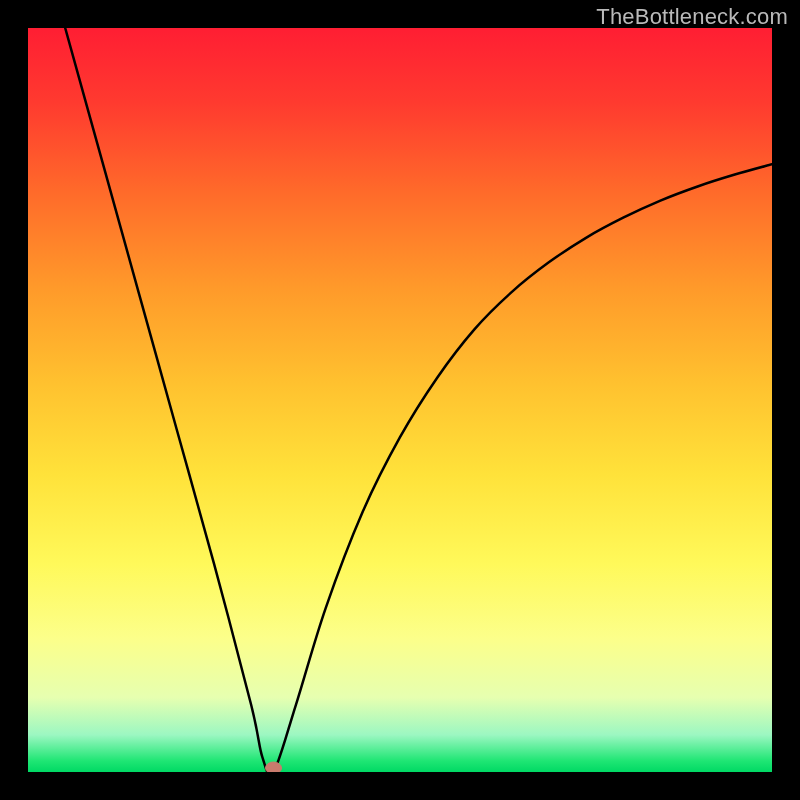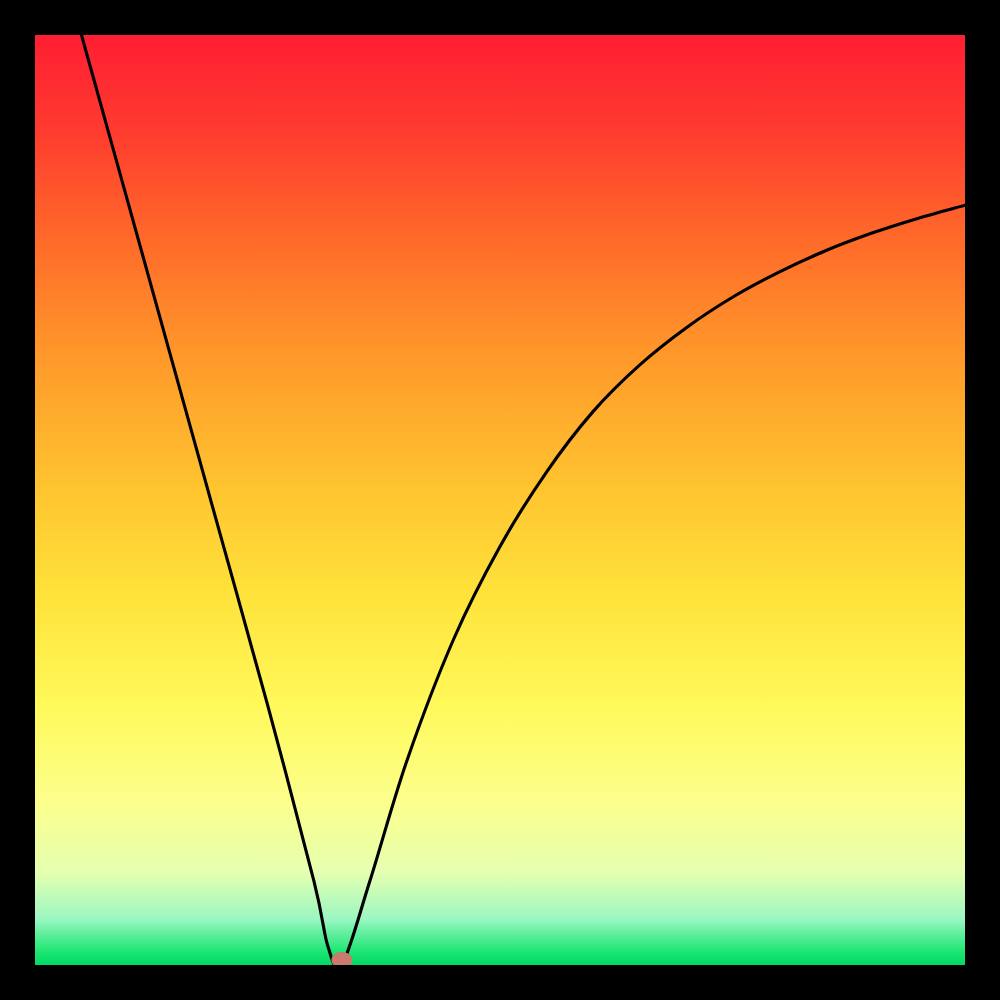--- a/index.html
+++ b/index.html
@@ -75,13 +75,14 @@
 <body>
 
 <div class="frame">
   <div class="plot-area">
     <div class="gradient-bg"></div>
     <svg class="curve-svg" viewBox="0 0 744 744" preserveAspectRatio="none">
       <path id="curve-path" class="curve-path" d="M 37.20 0.00 C 43.40 22.32, 62.00 89.28, 74.40 133.92 C 86.80 178.56, 99.20 223.20, 111.60 267.84 C 124.00 312.48, 136.40 357.12, 148.80 401.76 C 161.20 446.40, 173.60 489.80, 186.00 535.68 C 198.40 581.56, 215.14 644.80, 223.20 677.04 C 231.26 709.28, 230.64 717.96, 234.36 729.12 C 238.08 740.28, 239.94 752.68, 245.52 744.00 C 251.10 735.32, 259.16 704.32, 267.84 677.04 C 276.52 649.76, 286.44 612.56, 297.60 580.32 C 308.76 548.08, 322.40 512.12, 334.80 483.60 C 347.20 455.08, 359.60 431.52, 372.00 409.20 C 384.40 386.88, 396.80 367.66, 409.20 349.68 C 421.60 331.70, 434.00 315.58, 446.40 301.32 C 458.80 287.06, 471.20 275.28, 483.60 264.12 C 496.00 252.96, 508.40 243.41, 520.80 234.36 C 533.20 225.31, 545.60 217.25, 558.00 209.81 C 570.40 202.37, 582.80 195.92, 595.20 189.72 C 607.60 183.52, 620.00 177.82, 632.40 172.61 C 644.80 167.40, 657.20 162.81, 669.60 158.47 C 682.00 154.13, 694.40 150.29, 706.80 146.57 C 719.20 142.85, 737.80 137.89, 744.00 136.15"></path>
       <ellipse id="opt-marker" class="marker" cx="245.52" cy="740.00" rx="8" ry="6"></ellipse>
     </svg>
   </div>
+  <div class="watermark">TheBottleneck.com</div>
 </div>
 
 </body></html>

